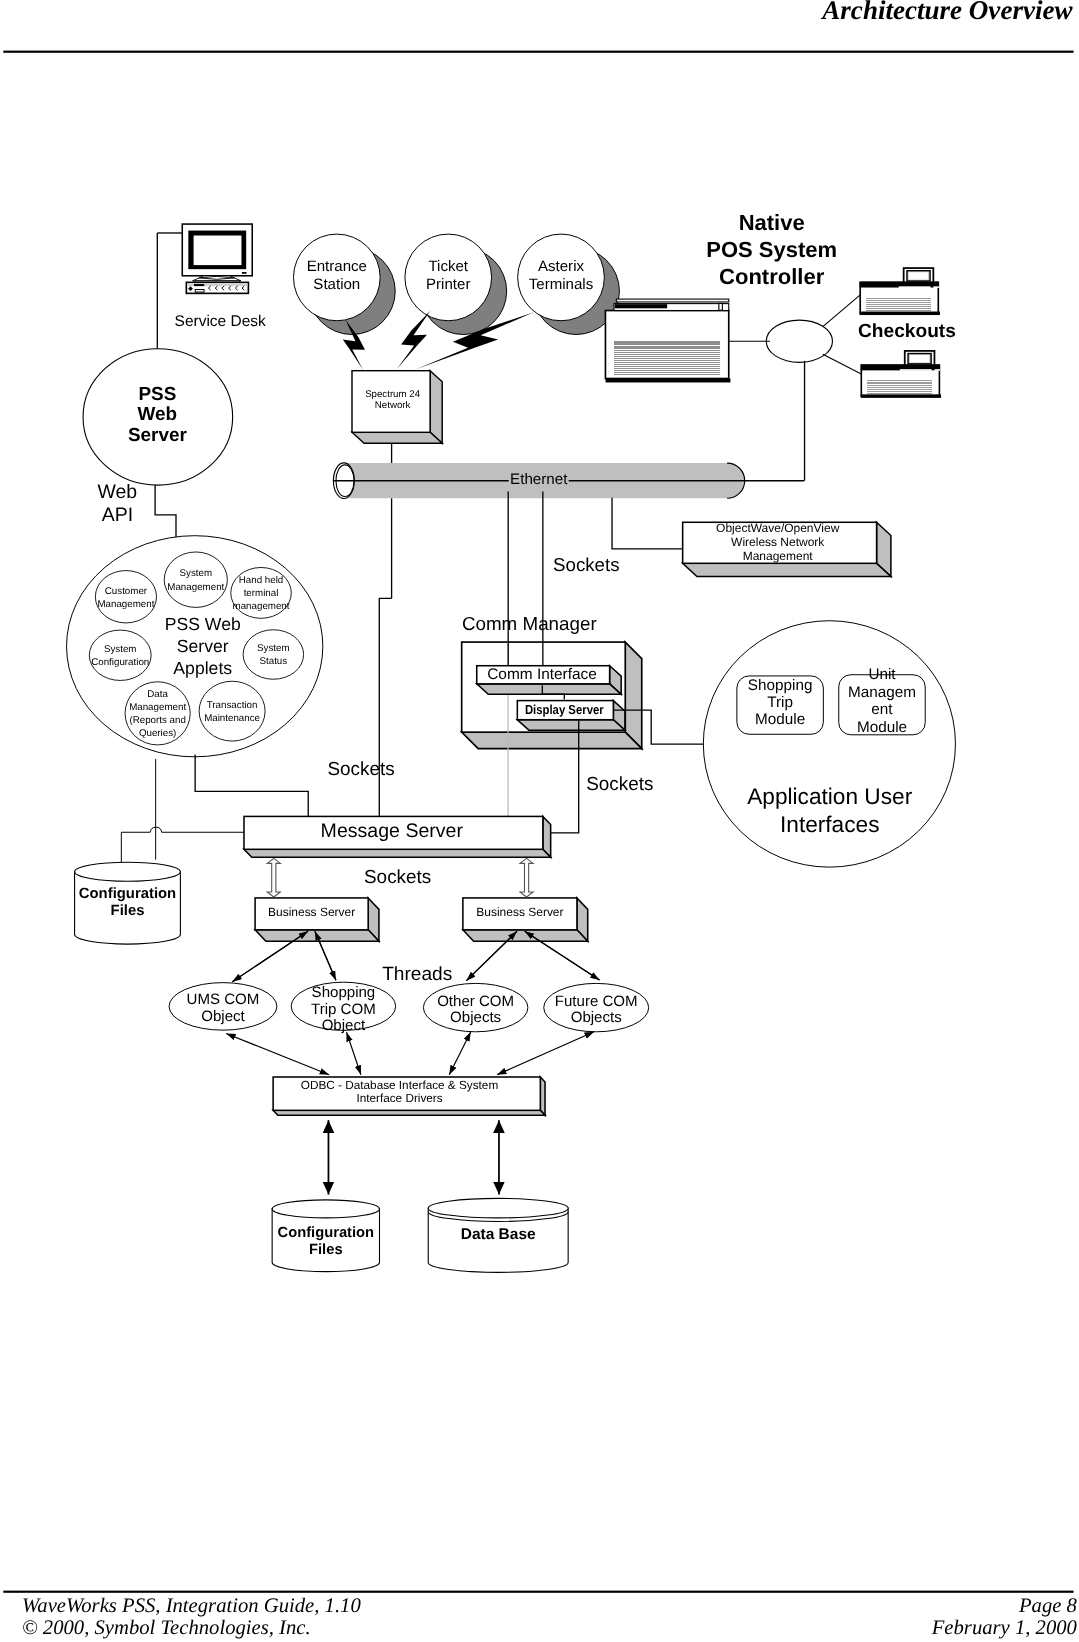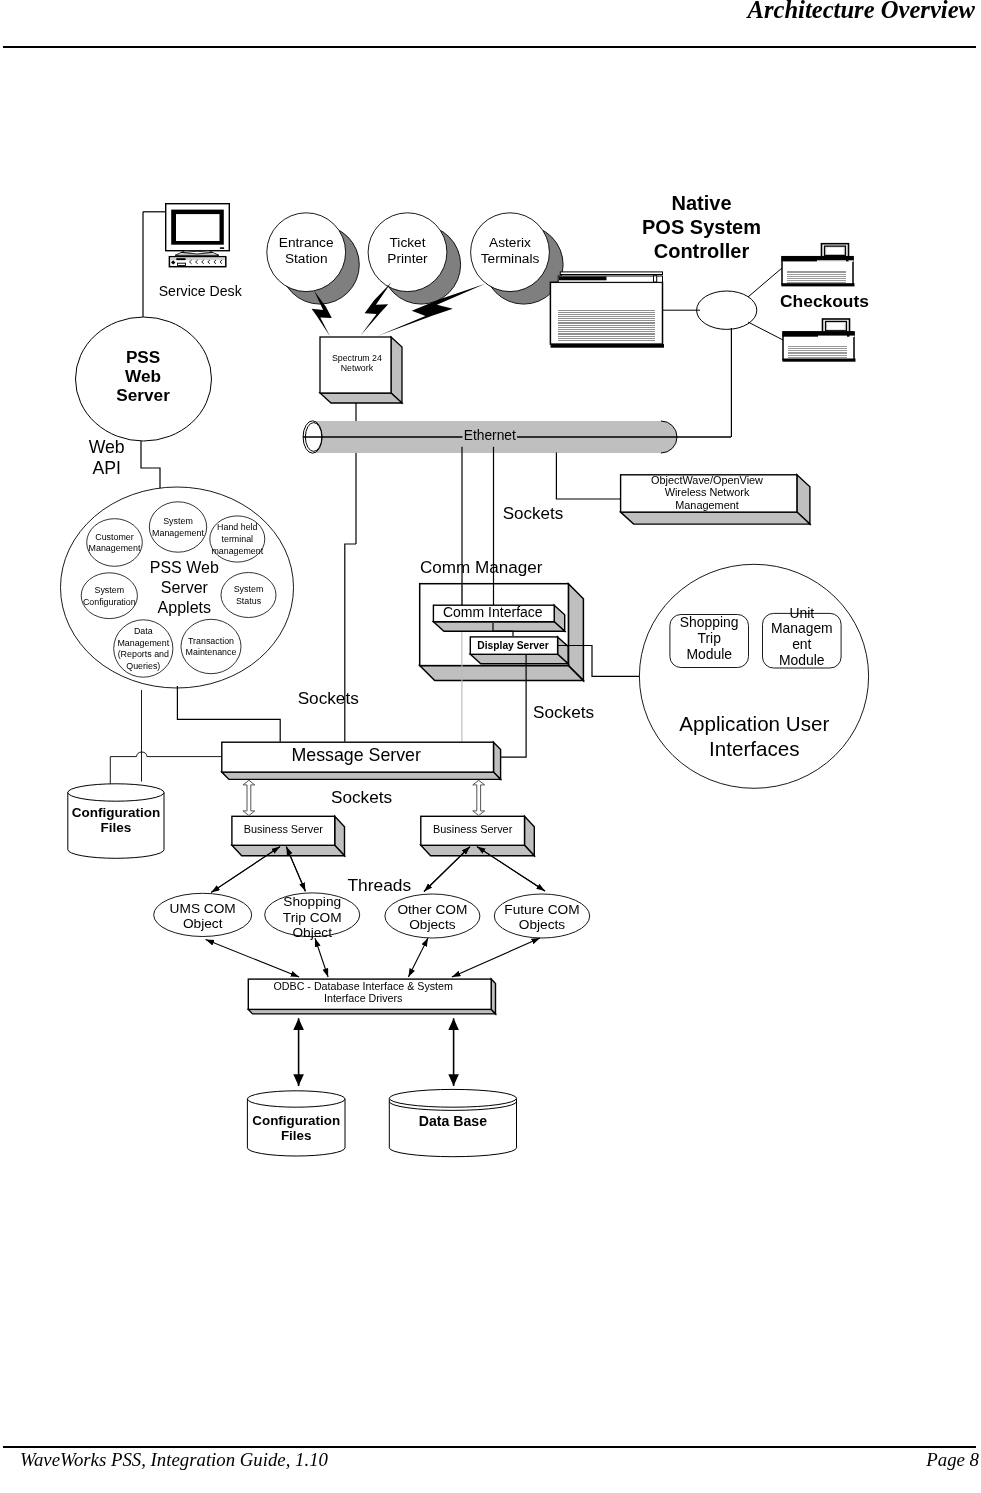--- a/index.html
+++ b/index.html
@@ -328,14 +328,18 @@
 <path d="M389.29999999999995,1101.5 A63.6,8.9 0 0 0 516.5,1101.5" fill="none" stroke="#000" stroke-width="1.0"></path>
 </g>
 <text x="452.9" y="1126.4" font-family="'Liberation Sans', sans-serif" font-size="14.1" font-weight="bold" text-anchor="middle" fill="#000">Data Base</text>
   </svg>
   <div class="rule" style="top:1446px"></div>
   <div class="ftr" style="top:1450px">
     <div class="ftr-row">
         <span>WaveWorks PSS, Integration Guide, 1.10</span>
         <span>Page 8</span>
       </div>
+    <div class="ftr-row">
+        <span>© 2000, Symbol Technologies, Inc.</span>
+        <span>February 1, 2000</span>
+      </div>
   </div>
 </div>
 
 </body></html>

